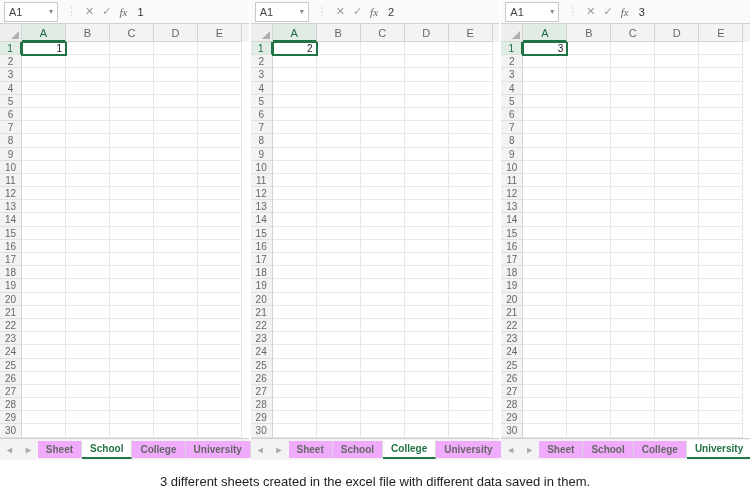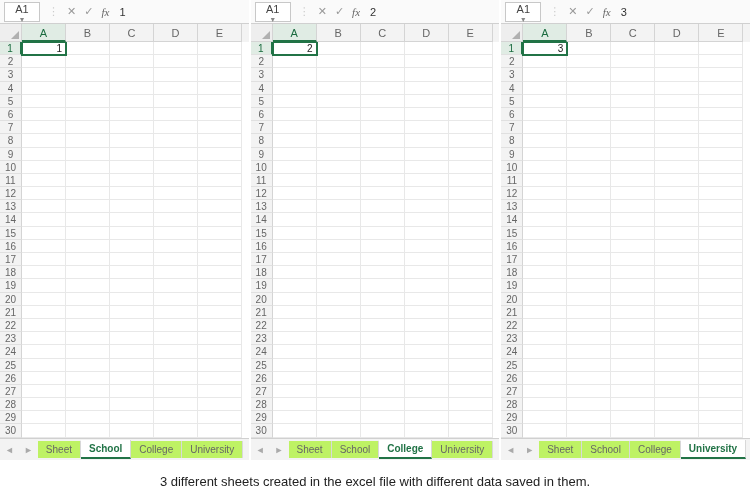--- a/index.html
+++ b/index.html
@@ -23,32 +23,31 @@
 
   
   .fbar {
     display: flex;
     align-items: center;
     height: 24px;
     border-bottom: 1px solid #d0d0d0;
     background: #fafafa;
   }
   .namebox {
-    width: 36px;
+    width: 54px;
     height: 20px;
     margin: 0 4px;
     border: 1px solid #c8c8c8;
     background: #fff;
     display: flex;
     align-items: center;
     padding: 0 4px;
     justify-content: space-between;
     font-size: 11px;
     color: #444;
-    flex-direction: column;
   }
   .namebox .chev {
     font-size: 8px;
     color: #888;
   }
   .fbar .sep {
     color: #ccc;
     padding: 0 4px;
   }
   .fbar .btn {
@@ -163,22 +162,23 @@
   }
   .tabbar .nav {
     color: #aaa;
     padding: 0 5px;
     font-size: 9px;
   }
   .tab {
     padding: 3px 8px;
     border-right: 1px solid #d8d8d8;
     color: #666;
-    background: #bef264;
+    background: #f0abfc;
     cursor: default;
+    font-weight: bold;
   }
   .tab.active {
     background: #fff;
     color: #217346;
     font-weight: 600;
     border-bottom: 2px solid #217346;
   }
 
   .caption {
     width: 750px;

